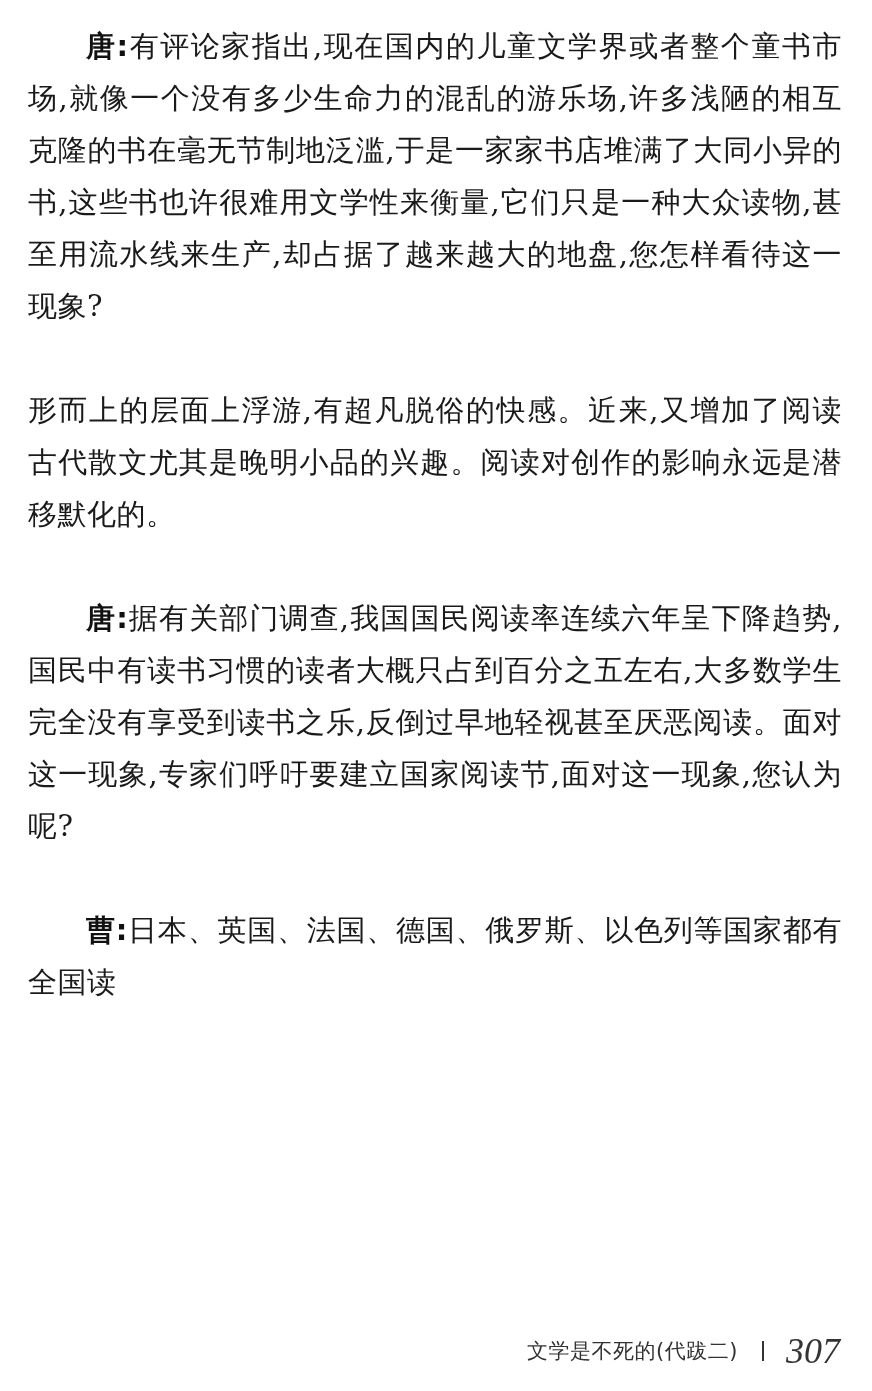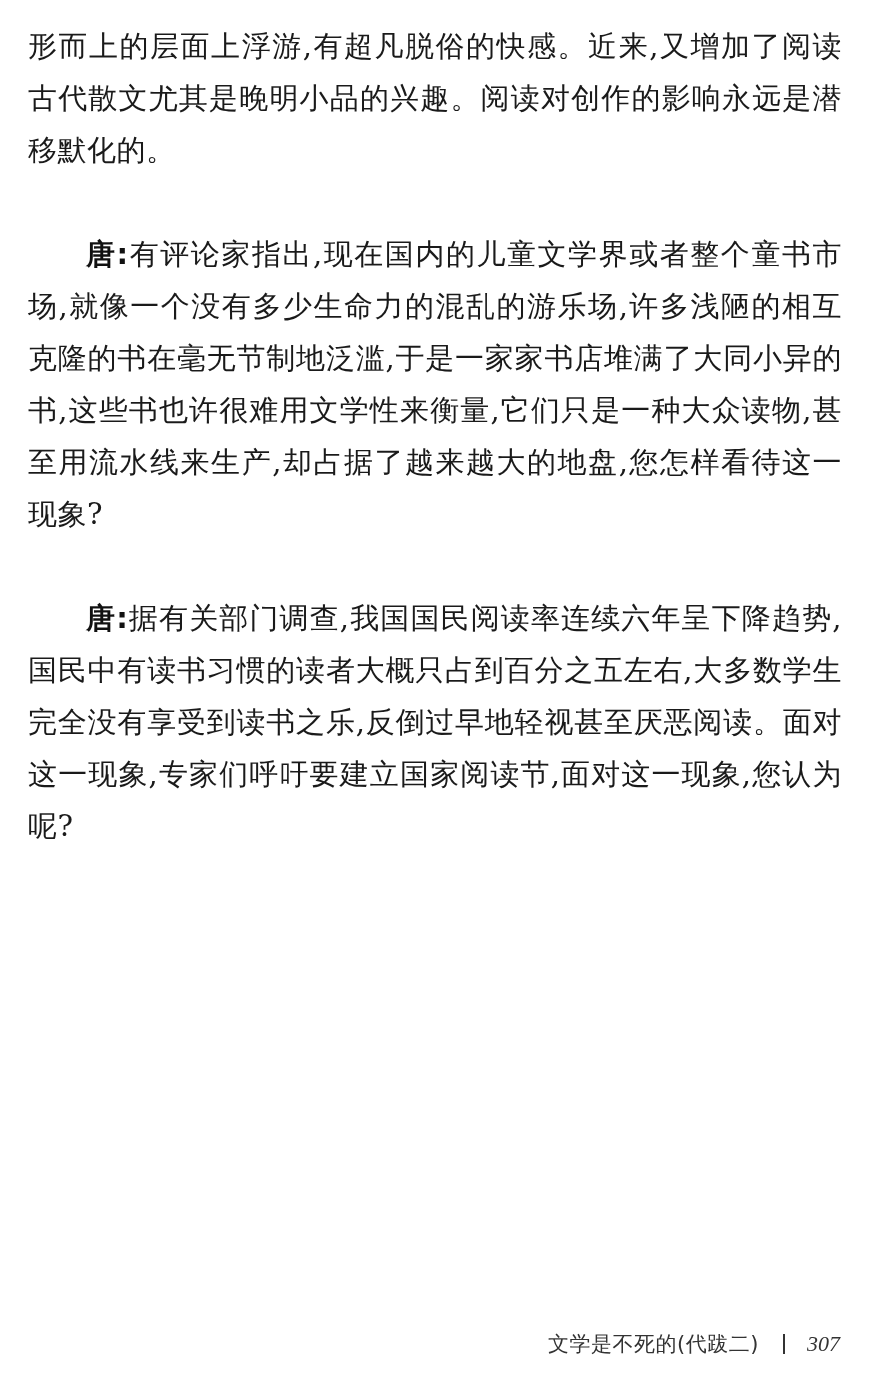--- a/index.html
+++ b/index.html
@@ -55,41 +55,44 @@
     .footer .divider {
       display: inline-block;
       width: 2px;
       height: 20px;
       background: #333;
       margin: 0 22px 0 24px;
     }
     .footer .page-number {
       font-family: "Liberation Serif", "DejaVu Serif", serif;
       font-style: italic;
-      font-size: 22px;
+      font-size: 36px;
     }
   </style>
 </head>
 <body>
 
 <div class="page">
 
+  <p class="para indent">
+    <span class="speaker">唐:</span><span>有评论家指出,现在国内的儿童文学界或者整个童书市场,就像一个没有多少生命力的混乱的游乐场,许多浅陋的相互克隆的书在毫无节制地泛滥,于是一家家书店堆满了大同小异的书,这些书也许很难用文学性来衡量,它们只是一种大众读物,甚至用流水线来生产,却占据了越来越大的地盘,您怎样看待这一现象?</span>
+  </p>
+
   <p class="para">
     <span>形而上的层面上浮游,有超凡脱俗的快感。近来,又增加了阅读古代散文尤其是晚明小品的兴趣。阅读对创作的影响永远是潜移默化的。</span>
-  </p>
-
-  <p class="para indent">
-    <span class="speaker">唐:</span><span>有评论家指出,现在国内的儿童文学界或者整个童书市场,就像一个没有多少生命力的混乱的游乐场,许多浅陋的相互克隆的书在毫无节制地泛滥,于是一家家书店堆满了大同小异的书,这些书也许很难用文学性来衡量,它们只是一种大众读物,甚至用流水线来生产,却占据了越来越大的地盘,您怎样看待这一现象?</span>
   </p>
 
 
   <p class="para indent">
     <span class="speaker">唐:</span><span>据有关部门调查,我国国民阅读率连续六年呈下降趋势,国民中有读书习惯的读者大概只占到百分之五左右,大多数学生完全没有享受到读书之乐,反倒过早地轻视甚至厌恶阅读。面对这一现象,专家们呼吁要建立国家阅读节,面对这一现象,您认为呢?</span>
   </p>
 
+  <p class="para indent">
+    <span class="speaker">曹:</span><span>日本、英国、法国、德国、俄罗斯、以色列等国家都有全国读</span>
+  </p>
 
 </div>
 
 <div class="footer">
   <span class="running-title">文学是不死的(代跋二)</span>
   <span class="divider"></span>
   <span class="page-number">307</span>
 </div>
 
 </body></html>

